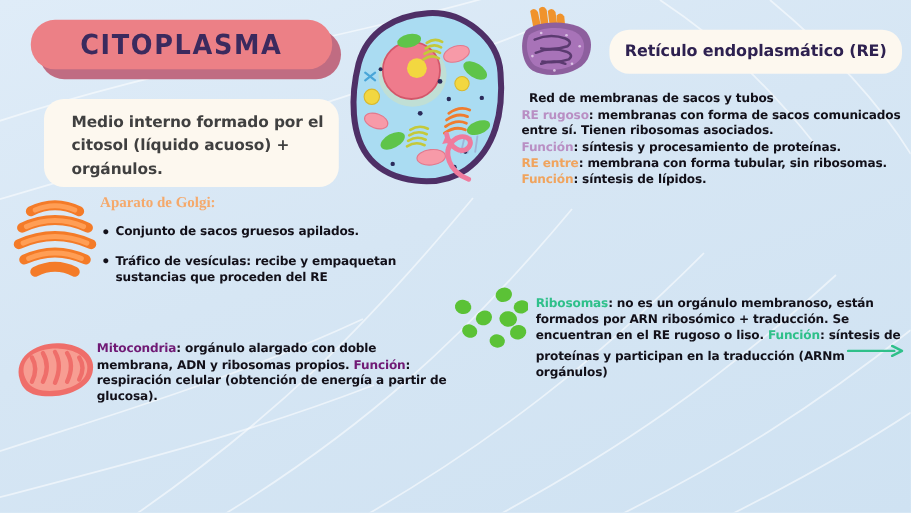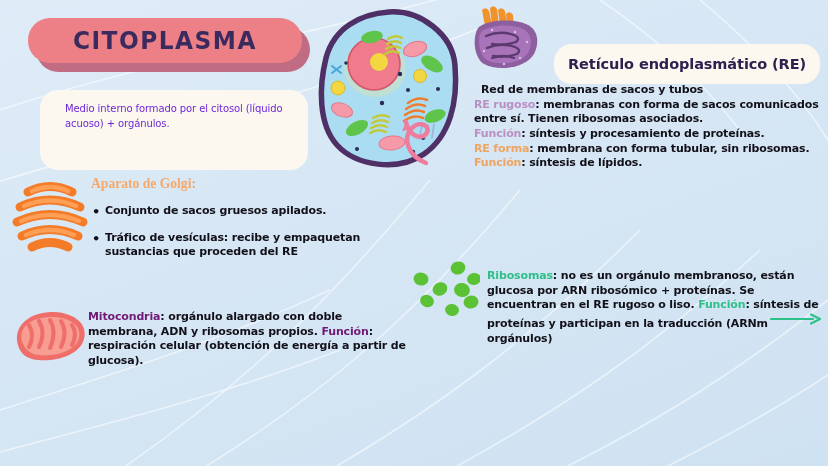--- a/index.html
+++ b/index.html
@@ -49,26 +49,26 @@
   
   .cream-card {
     background: #fdf8ef;
     border-radius: 18px;
   }
   #intro-card {
     left: 40px; top: 90px; width: 268px; height: 80px;
     padding: 11px 0 0 25px;
   }
   #intro-text {
-    font-size: 10px; font-weight: normal; line-height: 1.52;
-    color: #6d28d9; letter-spacing: -0.1px;
+    font-size: 14px; font-weight: bold; line-height: 1.52;
+    color: #404040; letter-spacing: -0.1px;
   }
   #re-pill {
     left: 554px; top: 27px; width: 266px; height: 40px;
-    display: flex; align-items: center; justify-content: center; margin-top: 17px;
+    display: flex; align-items: center; justify-content: center;
   }
   #re-pill-text {
     font-size: 14.5px; font-weight: bold; color: #2e2150;
     letter-spacing: -0.1px;
   }
 
   
   .body-text {
     font-size: 11px;
     font-weight: bold;
@@ -281,39 +281,39 @@
 
 <div class="panel body-text" id="er-block">
   <div id="er-intro">Red de membranas de sacos y tubos</div>
   <div>
     <span class="lbl lbl-rugoso">RE rugoso</span><span>: membranas con forma de sacos comunicados entre sí. Tienen ribosomas asociados.</span>
   </div>
   <div>
     <span class="lbl lbl-rugoso">Función</span><span>: síntesis y procesamiento de proteínas.</span>
   </div>
   <div>
-    <span class="lbl lbl-liso">RE forma</span><span>: membrana con forma tubular, sin ribosomas.</span>
+    <span class="lbl lbl-liso">RE entre</span><span>: membrana con forma tubular, sin ribosomas.</span>
   </div>
   <div>
     <span class="lbl lbl-liso">Función</span><span>: síntesis de lípidos.</span>
   </div>
 </div>
 
 <svg class="panel" id="ribo-icon" width="76" height="62" viewBox="0 0 76 62">
   <g fill="#5bc236">
     <ellipse cx="54" cy="9" rx="7.5" ry="6.5" transform="rotate(-18 54 9)"></ellipse>
     <ellipse cx="17" cy="20" rx="7.5" ry="6.5" transform="rotate(12 17 20)"></ellipse>
     <ellipse cx="70" cy="20" rx="7" ry="6" transform="rotate(-10 70 20)"></ellipse>
     <ellipse cx="36" cy="30" rx="7.5" ry="6.5" transform="rotate(-25 36 30)"></ellipse>
     <ellipse cx="58" cy="31" rx="8" ry="7" transform="rotate(8 58 31)"></ellipse>
     <ellipse cx="23" cy="42" rx="7" ry="6" transform="rotate(20 23 42)"></ellipse>
     <ellipse cx="67" cy="43" rx="7.5" ry="6.5" transform="rotate(-14 67 43)"></ellipse>
     <ellipse cx="48" cy="51" rx="7" ry="6" transform="rotate(10 48 51)"></ellipse>
   </g>
 </svg>
 
 <div class="panel body-text" id="ribo-block">
-  <span class="lbl lbl-ribo">Ribosomas</span><span>: no es un orgánulo membranoso, están glucosa por ARN ribosómico + proteínas. Se encuentran en el RE rugoso o liso.</span>
+  <span class="lbl lbl-ribo">Ribosomas</span><span>: no es un orgánulo membranoso, están formados por ARN ribosómico + traducción. Se encuentran en el RE rugoso o liso.</span>
   <span class="lbl lbl-ribo">Función</span><span>: síntesis de proteínas y participan en la traducción (ARNm</span><svg class="arrow-inline" width="52" height="12" viewBox="0 0 52 12">
     <line x1="1" y1="6" x2="43" y2="6" stroke="#2fc08a" stroke-width="2.2" stroke-linecap="round"></line>
     <path d="M41 1.5 L50 6 L41 10.5" fill="none" stroke="#2fc08a" stroke-width="2.2" stroke-linecap="round" stroke-linejoin="round"></path>
   </svg><span>orgánulos)</span>
 </div>
 
 </body></html>

